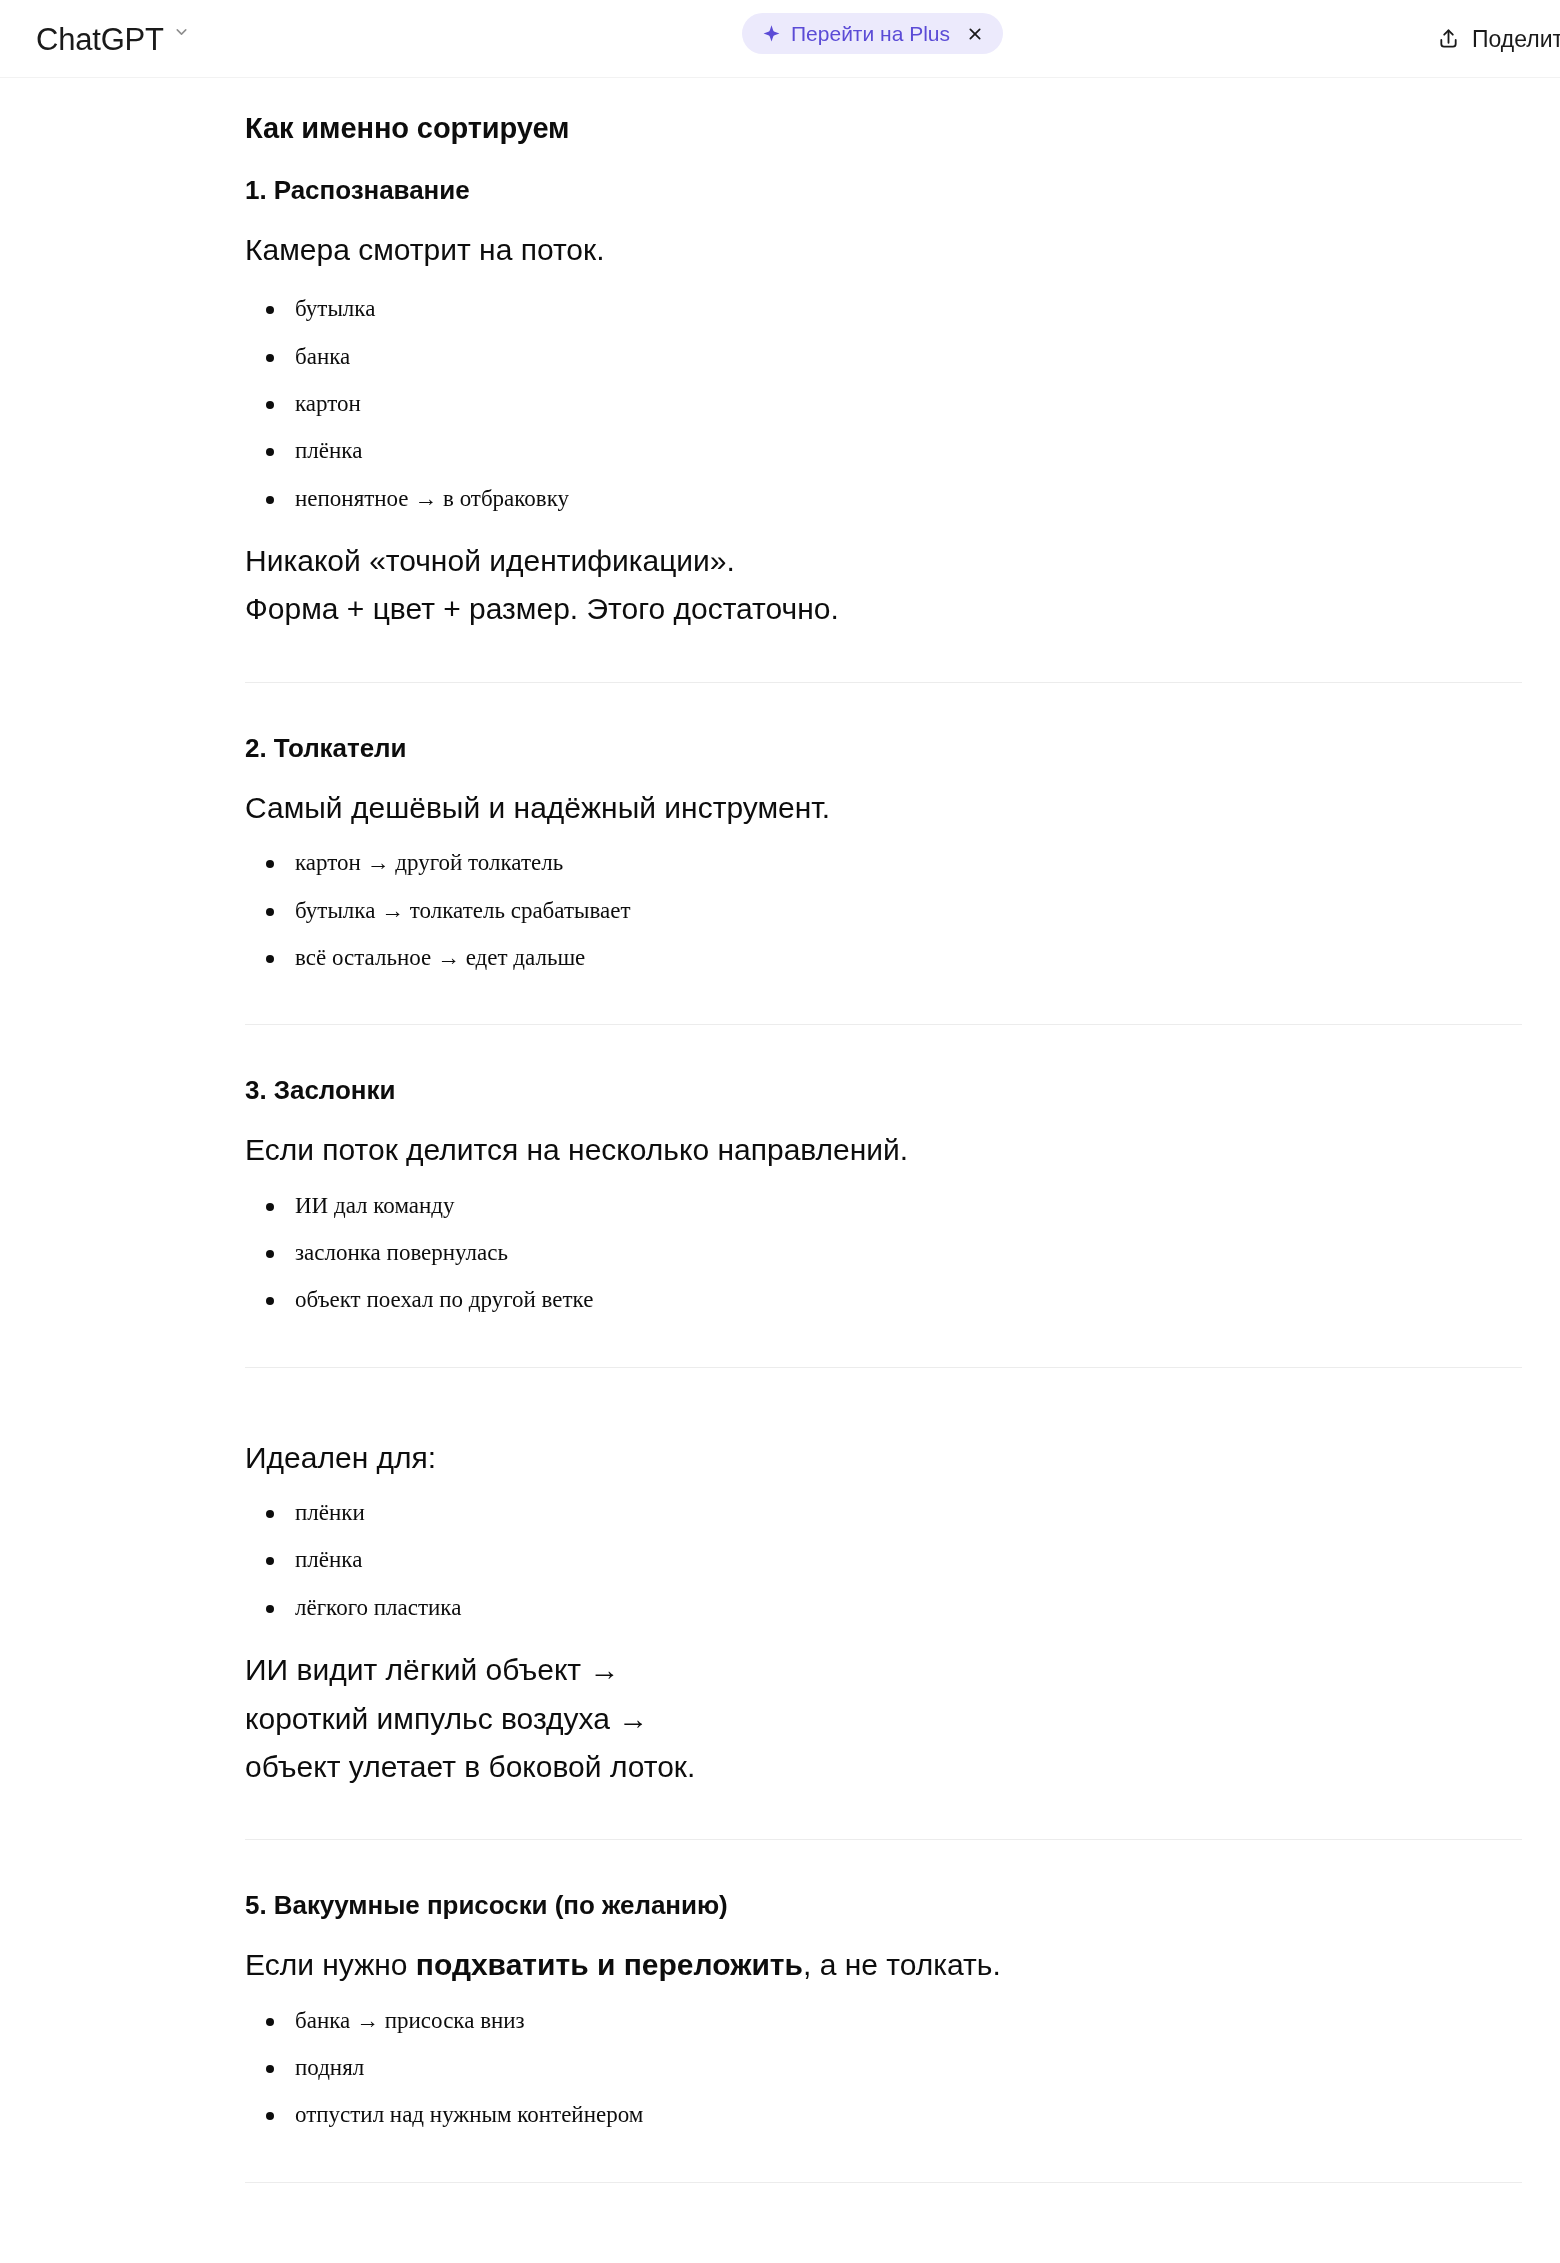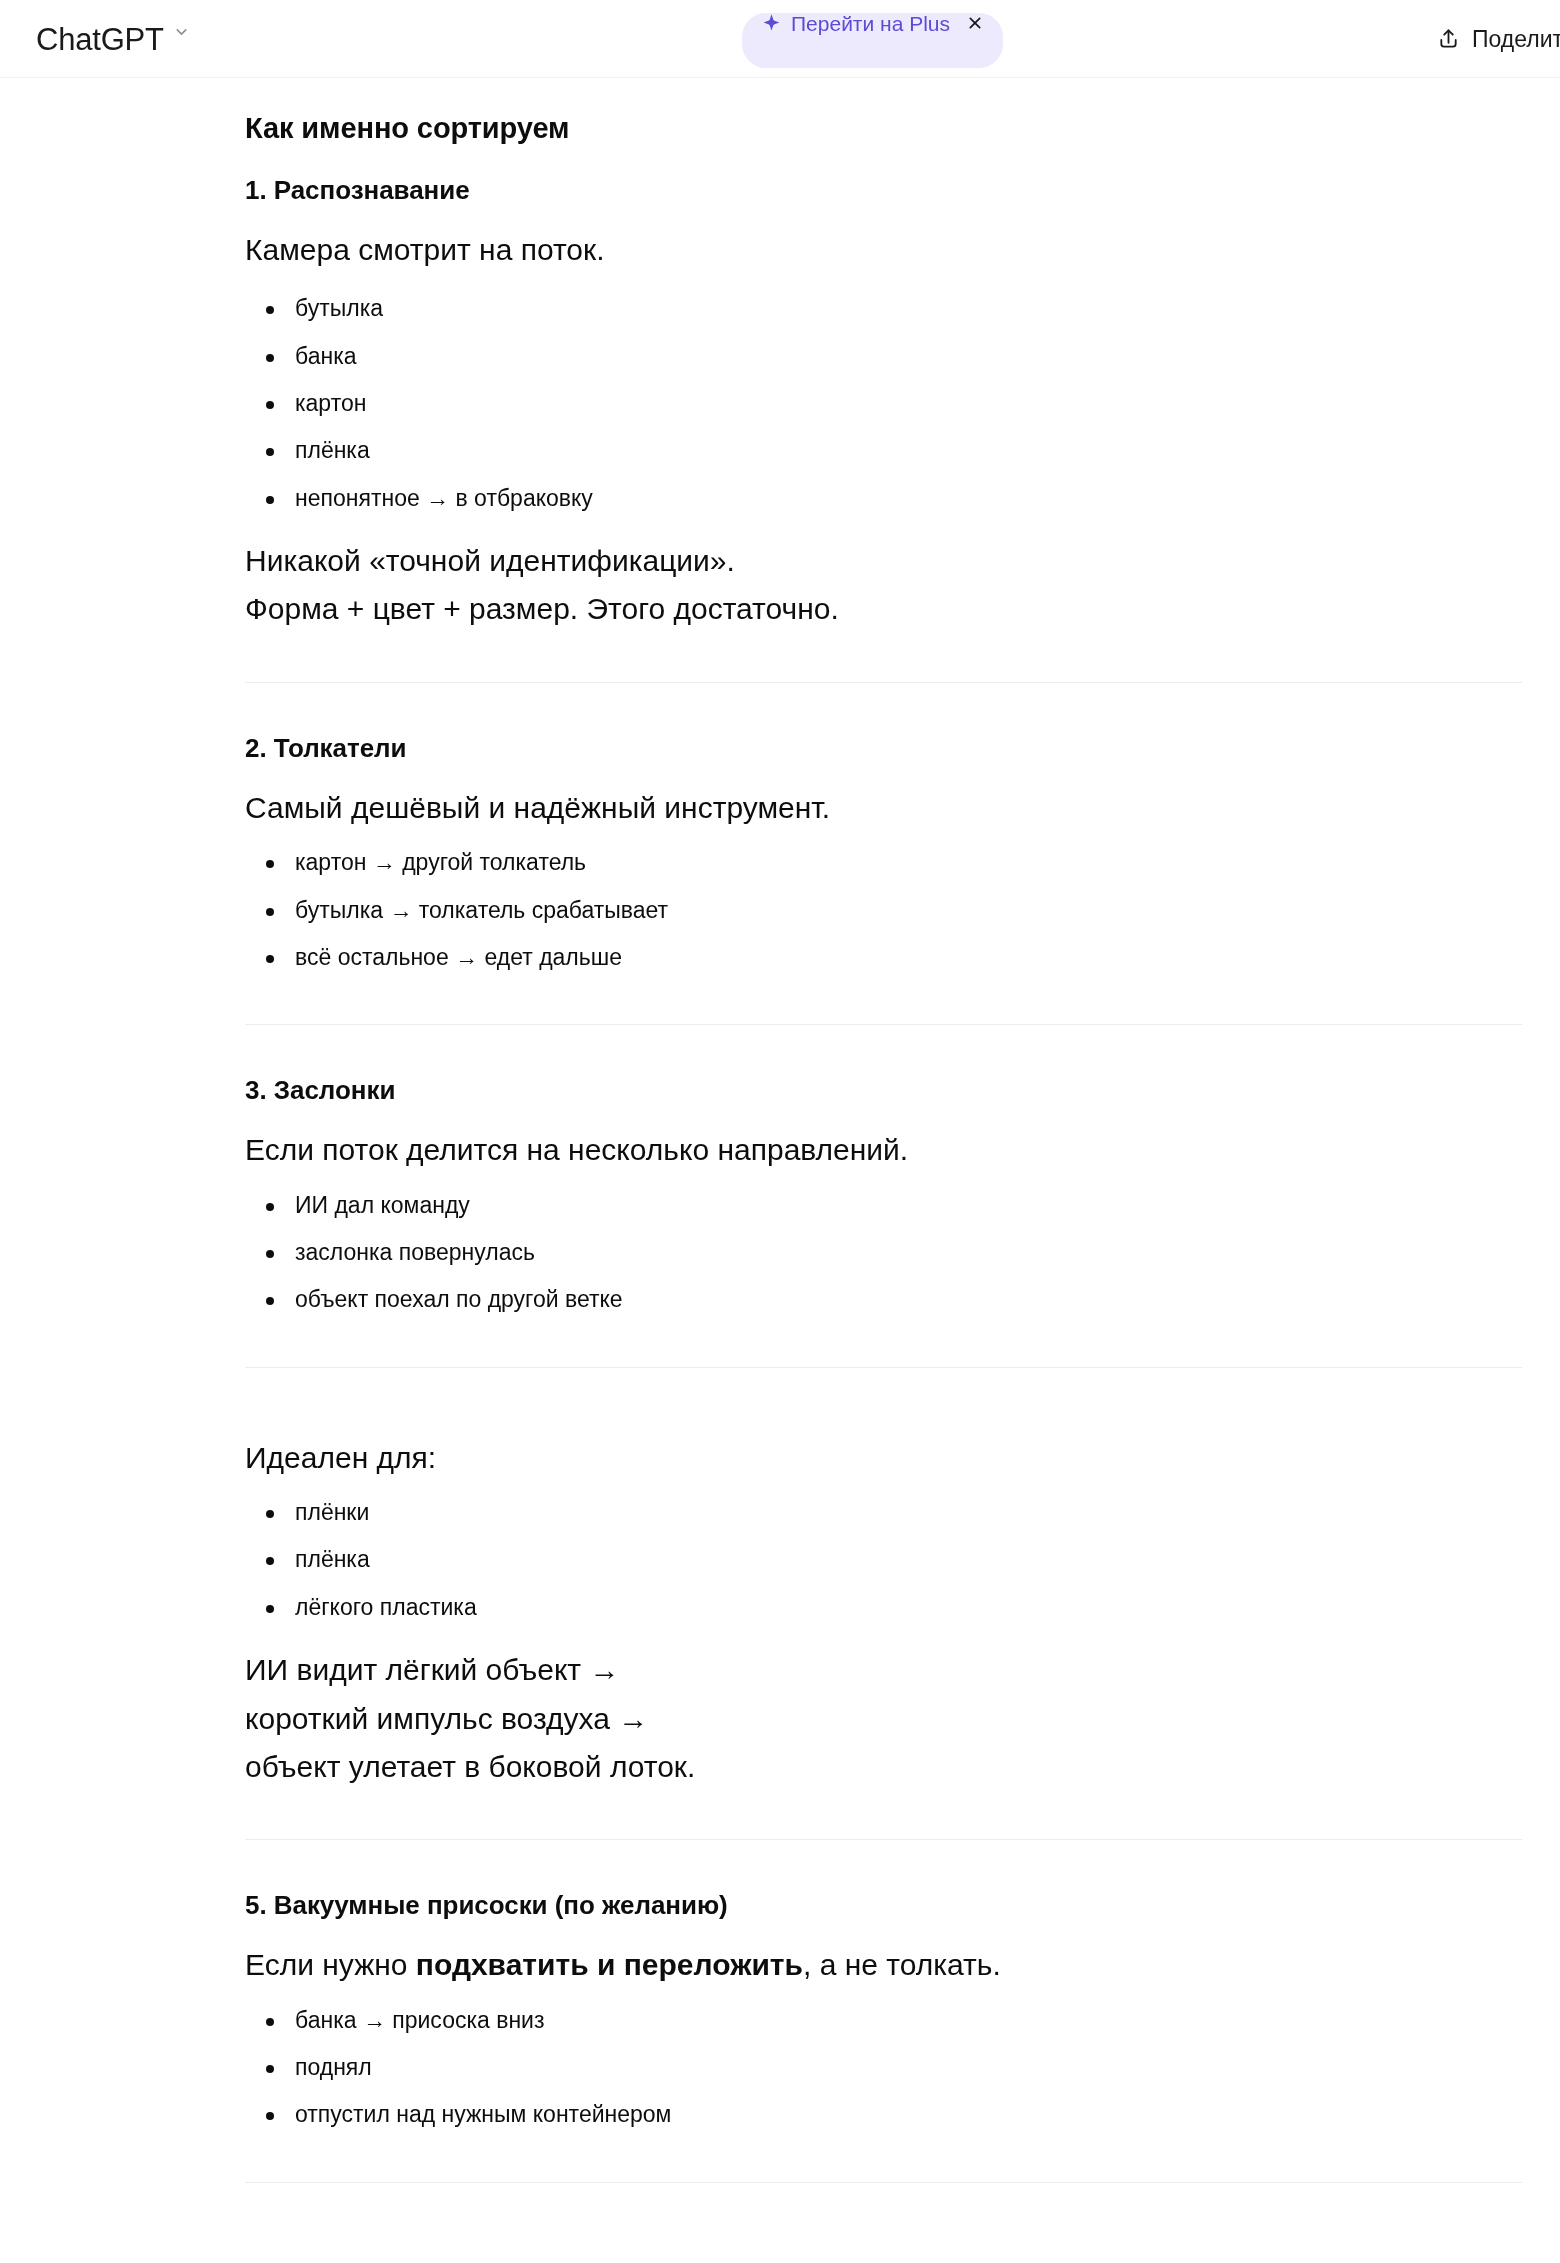--- a/index.html
+++ b/index.html
@@ -46,22 +46,23 @@
     width: 17px;
     height: 17px;
     display: block;
     color: #8f8f8f;
   }
 
   .upgrade-pill {
     position: absolute;
     left: 742px;
     top: 13px;
-    height: 55px;
-    display: flex;
+    height: 41px;
+    display: flex;
+    align-items: center;
     gap: 10px;
     padding: 0 18px 0 20px;
     border-radius: 24px;
     background: #eceafc;
     cursor: pointer;
   }
   .spark {
     width: 19px;
     height: 19px;
     display: block;
@@ -148,20 +149,21 @@
     padding: 0;
   }
   ul.bullets li {
     position: relative;
     font-size: 23px;
     font-weight: 400;
     color: #0d0d0d;
     line-height: 1.45;
     padding-left: 50px;
     margin-bottom: 14px;
+    font-family: Liberation Serif, serif;
   }
   ul.bullets li:last-child { margin-bottom: 0; }
   ul.bullets li::before {
     content: "";
     position: absolute;
     left: 21px;
     top: 14px;
     width: 8px;
     height: 8px;
     border-radius: 50%;

